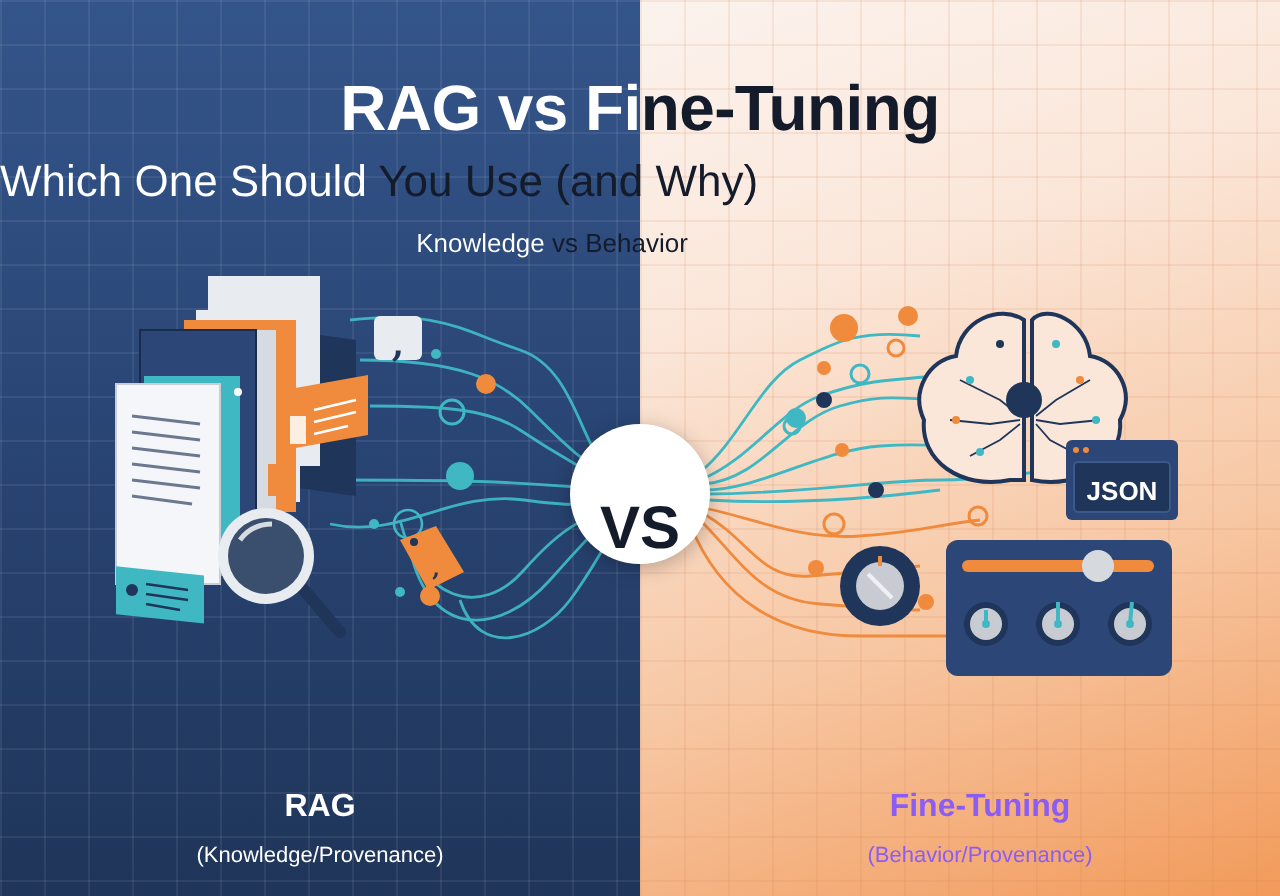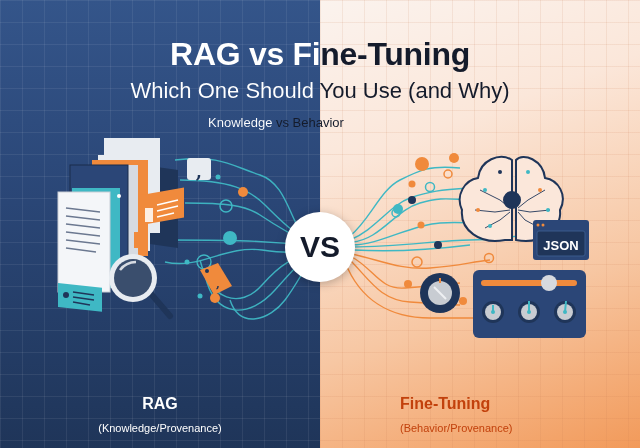--- a/index.html
+++ b/index.html
@@ -28,44 +28,44 @@
       linear-gradient(90deg, rgba(200,120,80,0.12) 1px, transparent 1px);
     background-size: 22px 22px;
   }
   .title-wrap { position: absolute; left: 0; top: 36px; width: 640px; text-align: center; }
   .title {
     font-size: 32px; font-weight: bold; letter-spacing: -0.3px;
     background: linear-gradient(90deg, #ffffff 0 50%, #141b2b 50% 100%);
     -webkit-background-clip: text; background-clip: text; color: transparent;
     display: inline-block;
   }
-  .subtitle-wrap { position: absolute; left: 0; top: 78px; width: 640px; text-align: center; }
+  .subtitle-wrap { position: absolute; left: 0; top: 78px; width: 640px; }
   .subtitle {
     font-size: 22px;
     background: linear-gradient(90deg, #ffffff 0 50%, #141b2b 50% 100%);
     -webkit-background-clip: text; background-clip: text; color: transparent;
     display: inline-block;
   }
   .tagline-wrap { position: absolute; left: 0; top: 113px; width: 552px; text-align: center; }
   .tagline {
     font-size: 13px;
     background: linear-gradient(90deg, #ffffff 0 50%, #141b2b 50% 100%);
     -webkit-background-clip: text; background-clip: text; color: transparent;
     display: inline-block;
   }
   .art { position: absolute; left: 0; top: 0; width: 640px; height: 448px; }
   .vs-circle {
     position: absolute; left: 285px; top: 212px; width: 70px; height: 70px;
     border-radius: 50%; background: #ffffff;
     box-shadow: 0 2px 10px rgba(0,0,0,0.25);
-    display: flex; align-items: center; justify-content: center;
+    display: flex; align-items: flex-end; justify-content: center;
   }
   .vs-text { font-size: 30px; font-weight: bold; color: #141b2b; }
   .label-left { position: absolute; left: 80px; top: 360px; width: 160px; text-align: center; color: #fff; }
-  .label-right { position: absolute; left: 400px; top: 360px; width: 180px; text-align: left; color: #c2410c; }
+  .label-right { position: absolute; left: 400px; top: 360px; width: 180px; text-align: center; color: #8b5cf6; }
   .label-title { font-size: 16px; font-weight: bold; display: block; margin-top: 35px; }
   .label-sub { font-size: 11px; display: block; margin-top: 9px; }
 </style>
 </head>
 <body>
 
 <div class="canvas">
   <div class="half-left"></div>
   <div class="half-right"></div>
   <div class="grid-left"></div>

